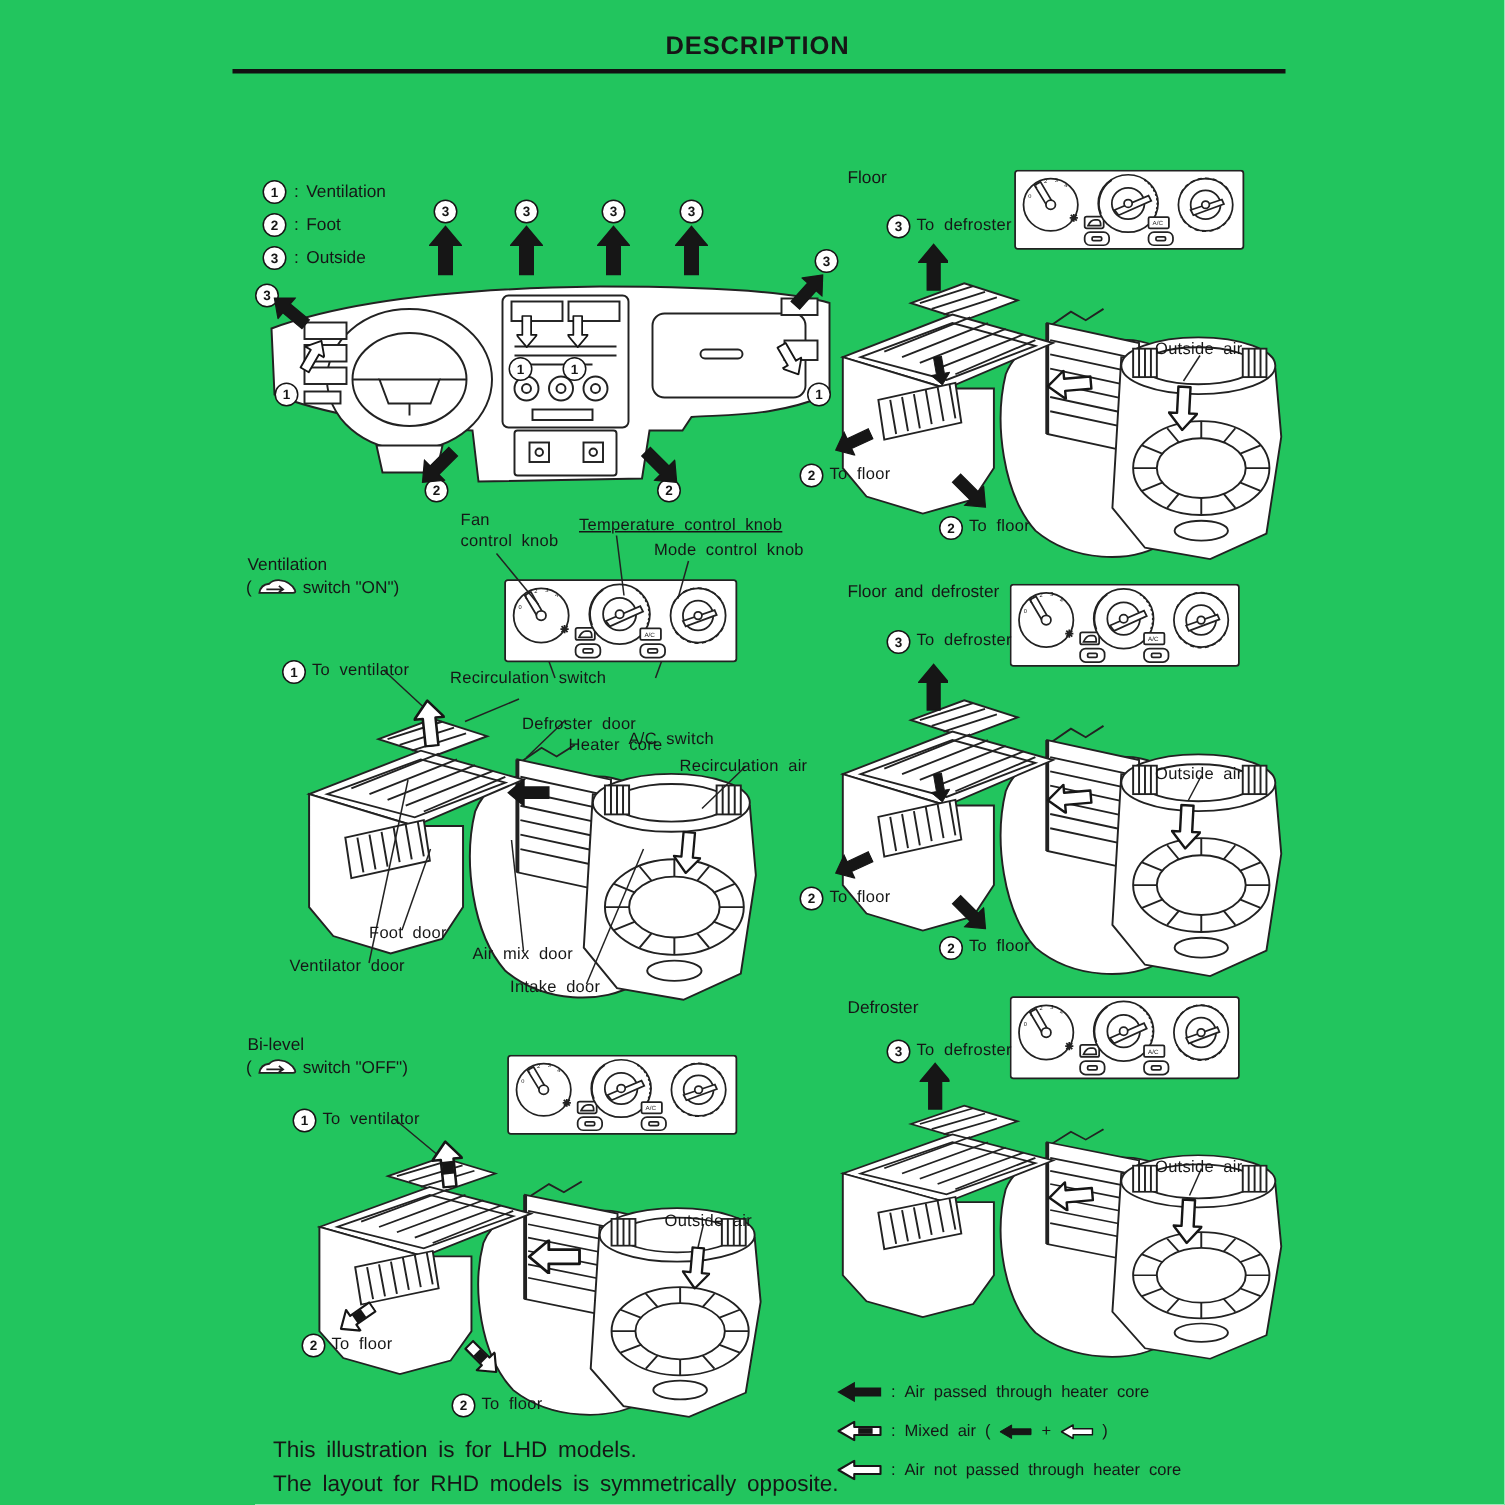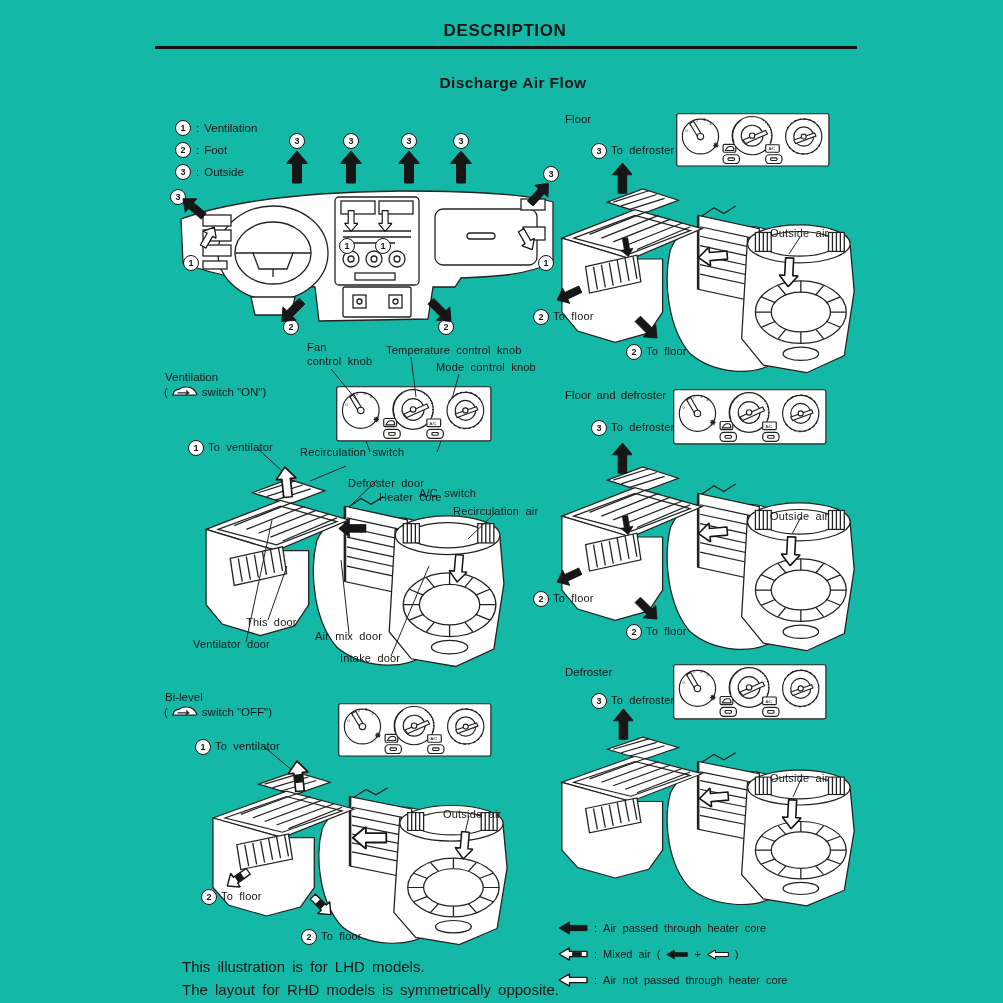--- a/index.html
+++ b/index.html
@@ -1,16 +1,16 @@
 <!DOCTYPE html>
 <html><head>
 <meta charset="utf-8">
 <style>
   html,body{margin:0;padding:0;background:#fff}
-  #page{position:relative;width:1003px;height:1003px;background:#14b8a6;overflow:hidden;
+  #page{position:relative;width:1003px;height:1003px;background:#22c55e;overflow:hidden;
         font-family:"Liberation Sans",sans-serif;color:#161616}
   
   #desc-title{position:absolute;left:155px;top:21px;width:700px;text-align:center;
               font-size:17px;font-weight:700;letter-spacing:.6px}
   #badge{position:absolute;left:686px;top:19px;width:166px;height:24px;border:2px solid #111;
          box-shadow:0 0 0 1px #fff,0 0 0 2px #111 inset;display:flex;align-items:center;justify-content:center;
          font-weight:700;font-size:13.5px;letter-spacing:.3px;background:#fff}
   #rule{position:absolute;left:155px;top:46px;width:702px;height:3px;background:#111}
   #air-title{position:absolute;left:155px;top:74px;width:716px;text-align:center;
              font-size:15.5px;font-weight:700;letter-spacing:.4px}
@@ -141,21 +141,20 @@
         <ellipse class="w" cx="252" cy="152" rx="46" ry="33"></ellipse>
         <ellipse cx="252" cy="152" rx="30" ry="21"></ellipse>
         <path d="M282,152 L298,152 M278,162 L292,168 M267,170 L275,180 M252,173 L252,185 M237,170 L229,180 M226,162 L212,168 M222,152 L206,152 M226,142 L212,136 M237,134 L229,124 M252,131 L252,119 M267,134 L275,124 M278,142 L292,136"></path>
         <ellipse class="w" cx="252" cy="196" rx="18" ry="7"></ellipse>
       </symbol>
     </defs>
   </svg>
 
   <div id="desc-title">DESCRIPTION</div>
   <div id="rule"></div>
-  <div id="air-title">Discharge Air Flow</div>
 
   <div id="top-legend">
     <div class="legend-row">
       <span class="cnum">1</span>
       <span>:</span>
       <span>Ventilation</span>
     </div>
     <div class="legend-row">
       <span class="cnum">2</span>
       <span>:</span>
@@ -348,21 +347,21 @@
     <div class="anno" style="left: 188px; top: 440px;">
       <span class="cnum">1</span>
       <span class="albl">To ventilator</span>
     </div>
     <div class="anno" style="left: 307px; top: 340px; text-align: center;">
       <span class="albl">Fan</span>
     </div>
     <div class="anno" style="left: 307px; top: 354px;">
       <span class="albl">control knob</span>
     </div>
-    <div class="anno" style="left: 386px; top: 343px;">
+    <div class="anno" style="left: 386px; top: 343px; text-decoration: underline;">
       <span class="albl">Temperature control knob</span>
     </div>
     <div class="anno" style="left: 436px; top: 360px;">
       <span class="albl">Mode control knob</span>
     </div>
     <div class="anno" style="left: 300px; top: 445px;">
       <span class="albl">Recirculation switch</span>
     </div>
     <div class="anno" style="left: 419px; top: 446px; margin-top: 40px;">
       <span class="albl">A/C switch</span>
@@ -370,21 +369,21 @@
     <div class="anno" style="left: 348px; top: 476px;">
       <span class="albl">Defroster door</span>
     </div>
     <div class="anno" style="left: 379px; top: 490px;">
       <span class="albl">Heater core</span>
     </div>
     <div class="anno" style="left: 453px; top: 504px;">
       <span class="albl">Recirculation air</span>
     </div>
     <div class="anno" style="left: 246px; top: 615px;">
-      <span class="albl">This door</span>
+      <span class="albl">Foot door</span>
     </div>
     <div class="anno" style="left: 193px; top: 637px;">
       <span class="albl">Ventilator door</span>
     </div>
     <div class="anno" style="left: 315px; top: 629px;">
       <span class="albl">Air mix door</span>
     </div>
     <div class="anno" style="left: 340px; top: 651px;">
       <span class="albl">Intake door</span>
     </div>

